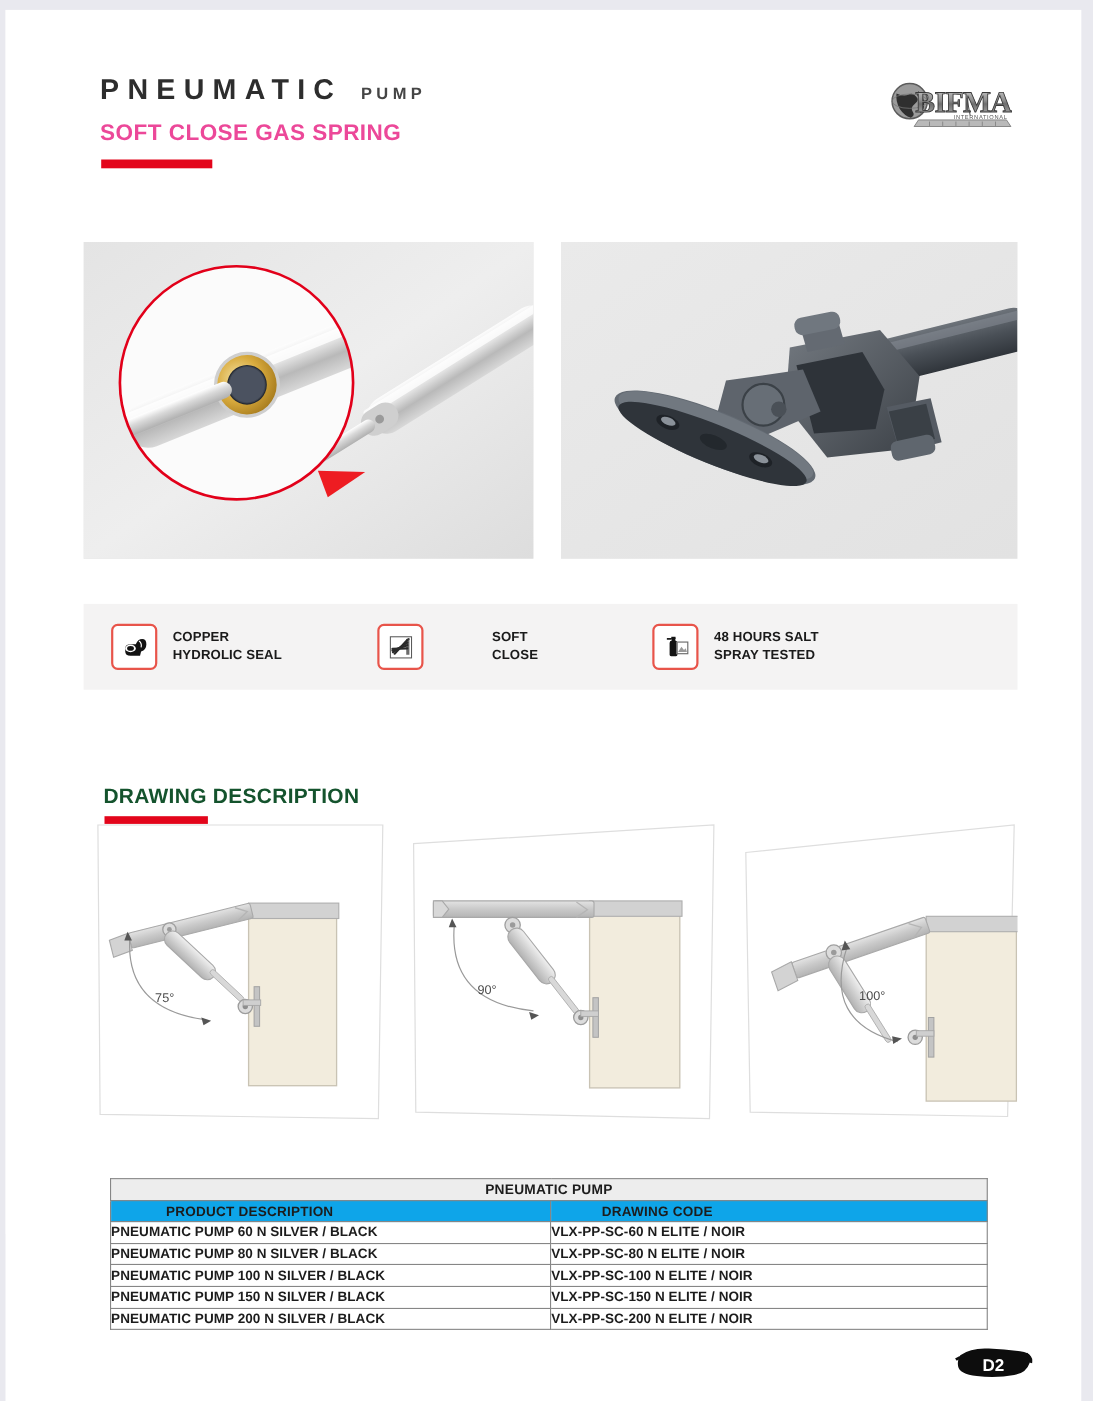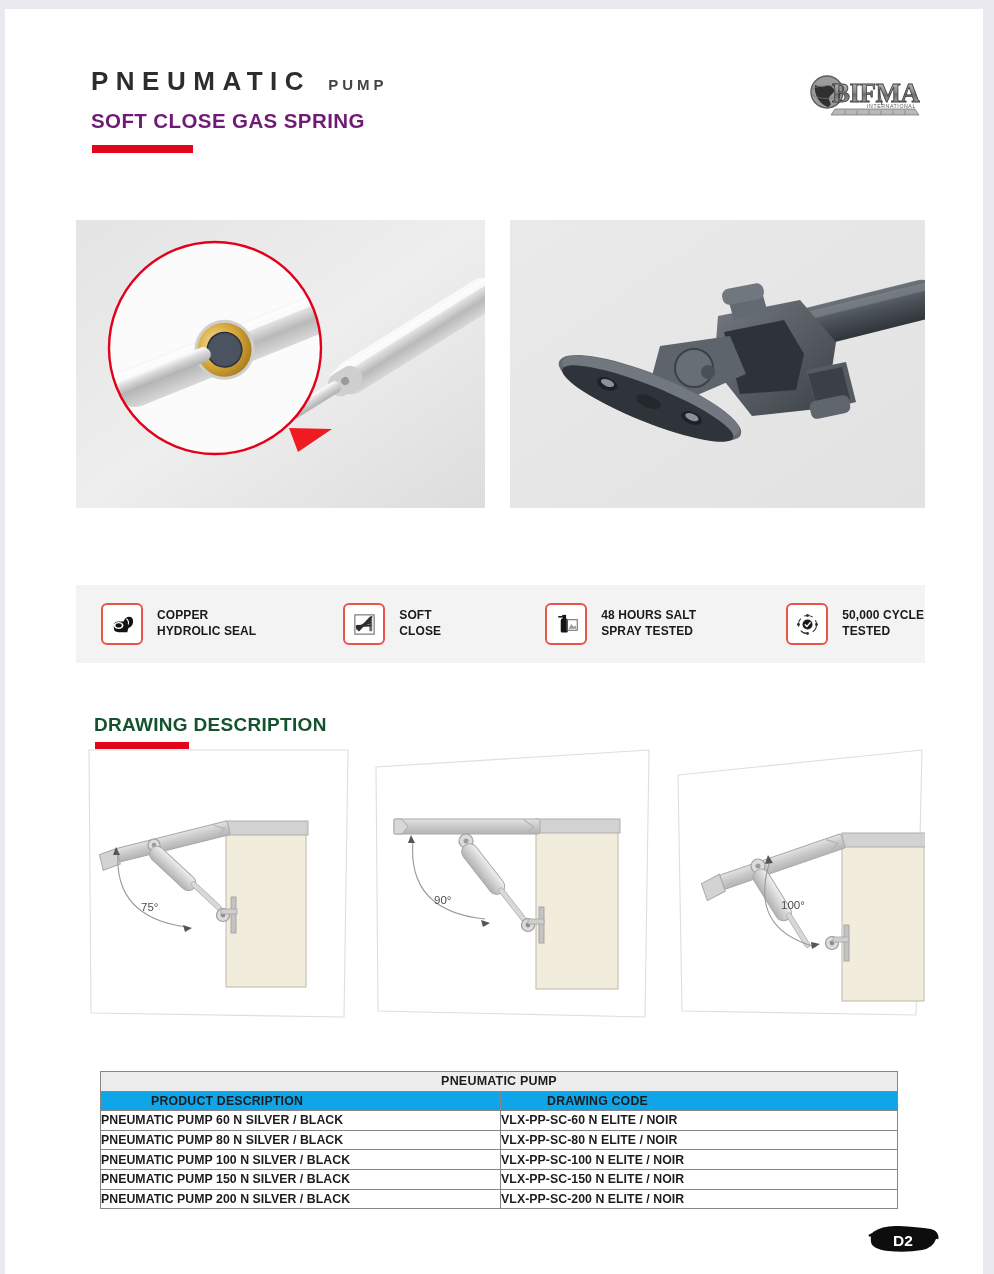--- a/index.html
+++ b/index.html
@@ -35,21 +35,21 @@
     position: absolute; left: 86px; top: 57px;
     font-size: 26px; font-weight: 700; color: #2d2d2d;
     letter-spacing: 7.5px; white-space: nowrap;
   }
   .title-sup {
     font-size: 15px; font-weight: 600; color: #454545;
     letter-spacing: 4px; margin-left: 17px;
   }
   .title-sub {
     position: absolute; left: 86px; top: 100px;
-    font-size: 20.5px; font-weight: 600; color: #701a75;
+    font-size: 20.5px; font-weight: 600; color: #ec4899;
     letter-spacing: 0.4px; white-space: nowrap;
   }
   .title-rule {
     position: absolute; left: 87px; top: 136px;
     width: 101px; height: 8px; background: #e3051b;
   }
 
   
   .logo { position: absolute; left: 800px; top: 60px; width: 115px; height: 58px; }
   .logo svg { display: block; }
@@ -58,27 +58,27 @@
   .photo {
     position: absolute; top: 211px; height: 288px;
     background: #e6e6e6; overflow: hidden;
   }
   .photo-left  { left: 71px;  width: 409px; }
   .photo-right { left: 505px; width: 415px; background: #e9e9e9; }
   .photo svg { display: block; width: 100%; height: 100%; }
 
   
   .features {
-    position: absolute; left: 71px; top: 576px;
+    position: absolute; left: 71px; top: 540px;
     width: 849px; height: 78px; background: #f4f3f3;
     display: flex; align-items: center;
   }
   .feature { display: flex; align-items: center; }
   .f1 { margin-left: 25px; }
-  .f2 { margin-left: 87px; }
+  .f2 { margin-left: 87px; gap: 48px; }
   .f3 { margin-left: 104px; }
   .f4 { margin-left: 90px; }
   .ficon {
     width: 38px; height: 38px; flex: none;
     border: 2px solid #e8544a; border-radius: 6px;
     background: #fff; display: flex;
     align-items: center; justify-content: center;
   }
   .ficon svg { display: block; }
   .flabel {
@@ -327,37 +327,20 @@
           <rect x="13.6" y="8" width="10.6" height="11" fill="none" stroke="#6d6d6d" stroke-width="1.1"></rect>
           <path d="M15 17.4 l3.2 -5 l2.4 3.2 l1.6 -1.8 l1.2 3.6 z" fill="#9a9a9a"></path>
         </svg>
       </div>
       <div class="flabel">
         <span>48 HOURS SALT</span><br>
         <span>SPRAY TESTED</span>
       </div>
     </div>
 
-    <div class="feature f4">
-      <div class="ficon">
-        <svg viewBox="0 0 26 26" width="25" height="25" aria-hidden="true">
-          <circle cx="13" cy="13" r="9.4" fill="none" stroke="#2f2f2f" stroke-width="1.1" stroke-dasharray="9 4.5"></circle>
-          <circle cx="13" cy="13" r="5.2" fill="#1b1b1b"></circle>
-          <path d="M10.6 13.2 l1.8 1.8 l3.4 -4" stroke="#fff" stroke-width="1.4" fill="none" stroke-linecap="round"></path>
-          <circle cx="13" cy="3.6" r="1.5" fill="#2f2f2f"></circle>
-          <circle cx="22.4" cy="13" r="1.5" fill="#2f2f2f"></circle>
-          <circle cx="13" cy="22.4" r="1.5" fill="#2f2f2f"></circle>
-          <circle cx="3.6" cy="13" r="1.5" fill="#2f2f2f"></circle>
-        </svg>
-      </div>
-      <div class="flabel">
-        <span>50,000 CYCLE</span><br>
-        <span>TESTED</span>
-      </div>
-    </div>
   </div>
 
   <div class="sec-title">DRAWING DESCRIPTION</div>
   <div class="sec-rule"></div>
 
   <div class="diagrams">
     <svg viewBox="0 0 849 272" width="849" height="272" aria-hidden="true">
       <defs>
         <linearGradient id="flap" x1="0" y1="0" x2="0" y2="1">
           <stop offset="0" stop-color="#e3e3e3"></stop>

